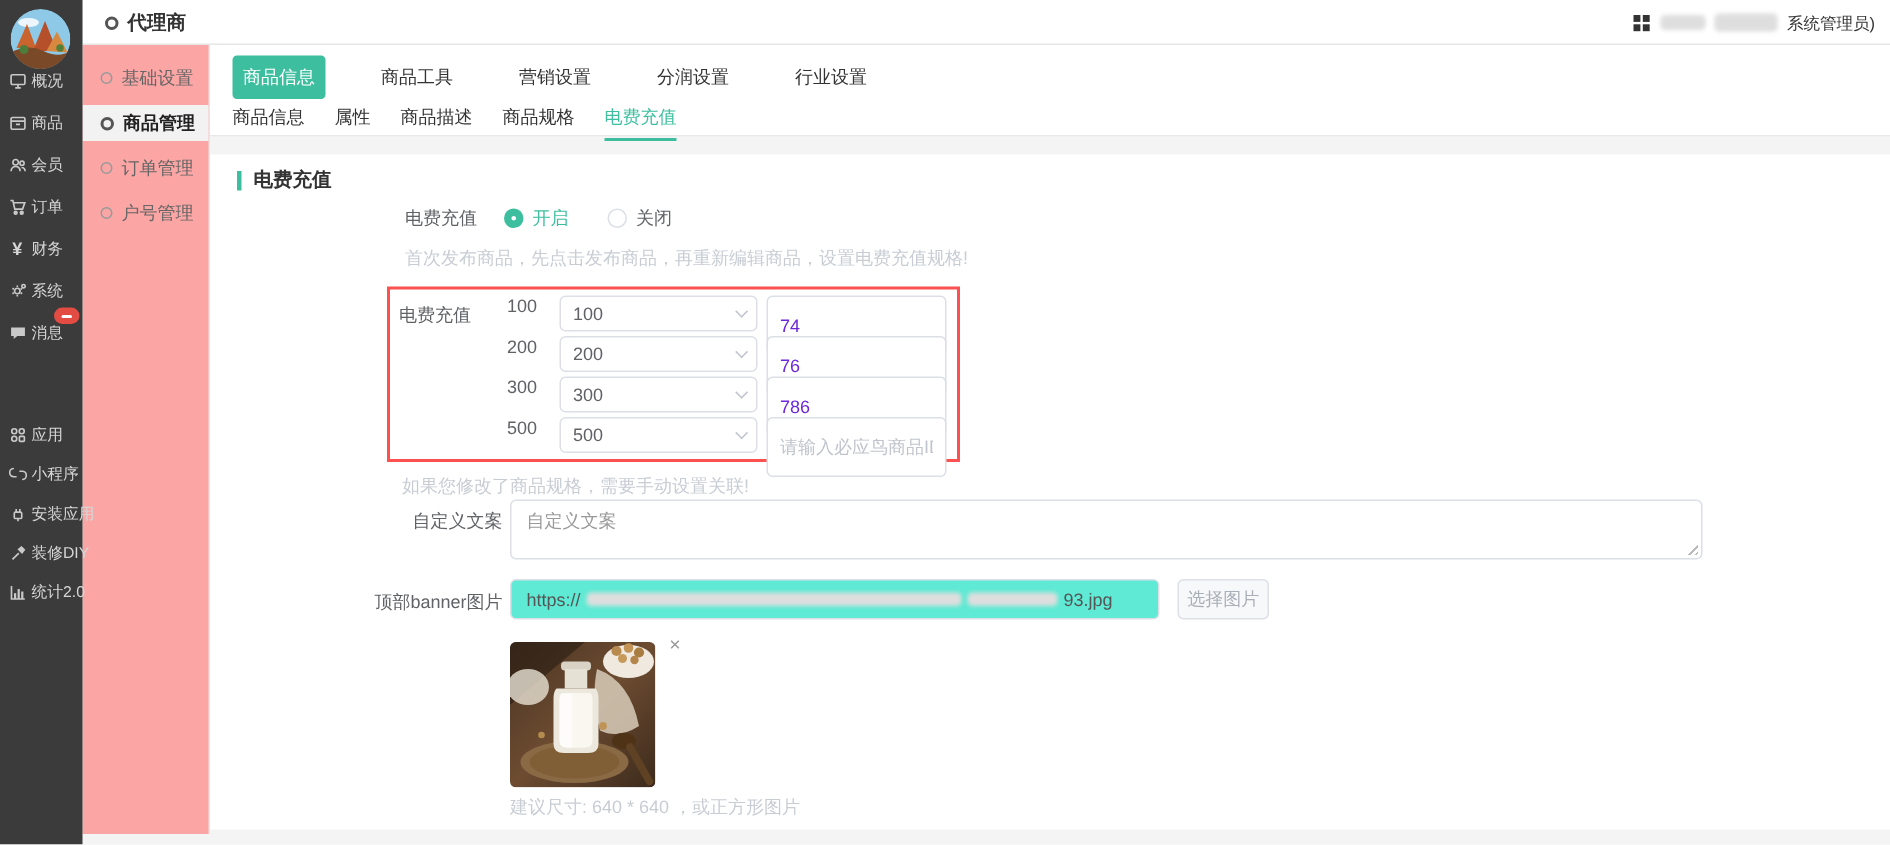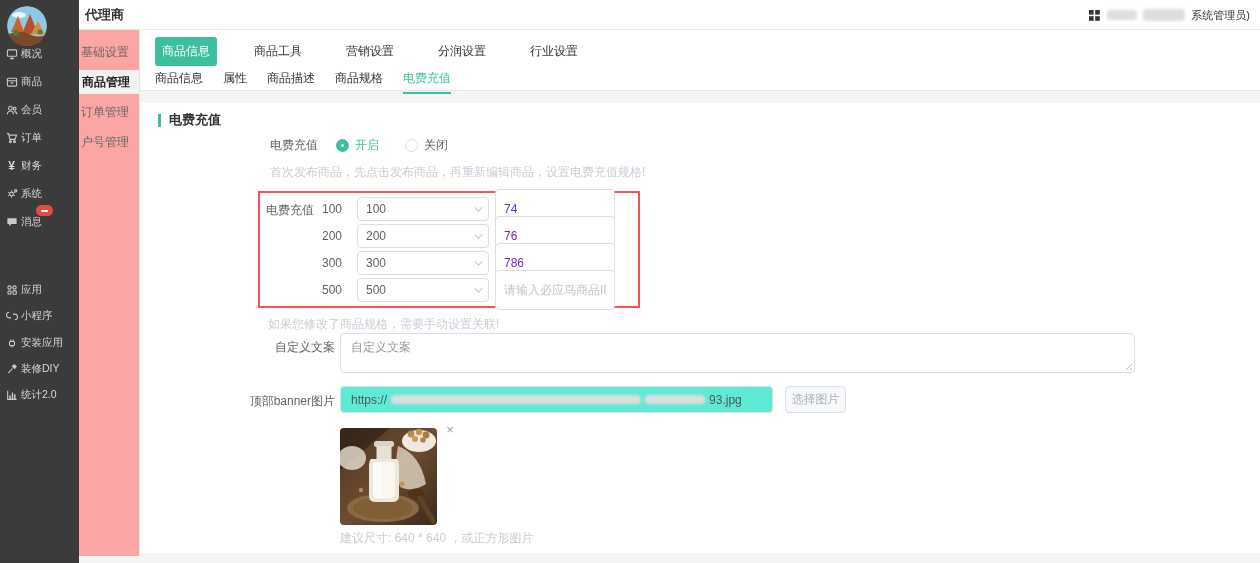--- a/index.html
+++ b/index.html
@@ -1,21 +1,21 @@
 <!DOCTYPE html>
 <html><head>
 <meta charset="utf-8">
 <style>
   * { margin:0; padding:0; box-sizing:border-box; }
   html,body { width:1260px; height:563px; }
   body { font-family:"Liberation Sans","DejaVu Sans",sans-serif; background:#f4f4f4; position:relative; overflow:hidden; }
   .app { position:absolute; inset:0; width:1260px; height:563px; background:#f4f4f4; }
 
   
-  .dsb { position:absolute; left:0; top:0; width:79px; height:563px; background:#3b3b3b; z-index:30; }
+  .dsb { position:absolute; left:0; top:0; width:55px; height:563px; background:#3b3b3b; z-index:30; }
   .avatar { position:absolute; left:7px; top:6px; width:40px; height:40px; border-radius:50%; overflow:hidden; }
   .ditem { position:absolute; left:0; width:55px; height:20px; display:flex; align-items:center; padding-left:5px; color:#d6d6d6; font-size:10.5px; cursor:pointer; white-space:nowrap; }
   .ditem .ic { width:13px; height:13px; margin-right:3px; flex:0 0 13px; display:inline-flex; align-items:center; justify-content:center; }
   .ditem .ic svg { width:12px; height:12px; }
   .yen { color:#d6d6d6; font-size:12px; font-weight:bold; }
   .badge { position:absolute; left:36px; top:-7px; width:17px; height:11px; background:#e34c43; border-radius:6px; display:flex; align-items:center; justify-content:center; }
   .badge i { display:block; width:7px; height:2px; background:#fff; border-radius:1px; }
 
   
   .topbar { position:absolute; left:55px; top:0; right:0; height:30px; background:#fff; border-bottom:1px solid #e6e6e6; z-index:20; }
@@ -48,21 +48,21 @@
   .radio-row { position:absolute; left:130px; top:34px; display:flex; align-items:center; font-size:12px; color:#606266; }
   .radio { width:13px; height:13px; border-radius:50%; display:inline-block; position:relative; cursor:pointer; }
   .radio.on { background:var(--accent); border:1px solid var(--accent); }
   .radio.on::after { content:""; position:absolute; left:4px; top:4px; width:3px; height:3px; background:#fff; border-radius:50%; }
   .radio.off { background:#fff; border:1px solid #dcdfe6; }
   .hint { font-size:12px; color:#c8cdd4; position:absolute; white-space:nowrap; }
 
   .redbox { position:absolute; left:118px; top:88px; width:382px; height:117px; border:2px solid var(--danger); }
   .grp-label { position:absolute; left:6px; top:9px; font-size:12px; color:#606266; }
   .rrows { position:absolute; left:0; top:4px; right:0; }
-  .rrow { display:flex; align-items:center; height:24px; margin-bottom:3px; padding-left:40px; }
+  .rrow { display:flex; align-items:flex-start; height:24px; margin-bottom:3px; padding-left:56px; }
   .rnum { width:42px; text-align:right; font-size:12px; color:#606266; margin-right:15px; }
   .sel { width:132px; height:24px; border:1px solid #dcdfe6; border-radius:4px; background:#fff; display:flex; align-items:center; padding:0 8px; font-size:12px; color:#606266; cursor:pointer; margin-right:6px; }
   .sel .v { flex:1; }
   .chev { width:6px; height:6px; border-right:1.2px solid #c0c4cc; border-bottom:1.2px solid #c0c4cc; transform:rotate(45deg) translateY(-2px); }
   .pid { width:120px; height:40px; border:1px solid #dcdfe6; border-radius:4px; font-size:12px; color:#6d28d9; padding:0 8px; outline:none; font-family:inherit; }
   .pid::placeholder { color:#c0c4cc; }
 
   .flabel { position:absolute; font-size:12px; color:#606266; text-align:right; white-space:nowrap; }
   .custom-ta { position:absolute; left:200px; top:230px; width:795px; height:40px; border:1px solid #dcdfe6; border-radius:4px; font-size:12px; color:#999; padding:5px 10px; resize:none; outline:none; font-family:inherit; }
   .grip { position:absolute; left:983px; top:258px; width:9px; height:9px; background:repeating-linear-gradient(135deg,transparent 0 2px,#bbb 2px 3px); clip-path:polygon(100% 0,100% 100%,0 100%); pointer-events:none; }

